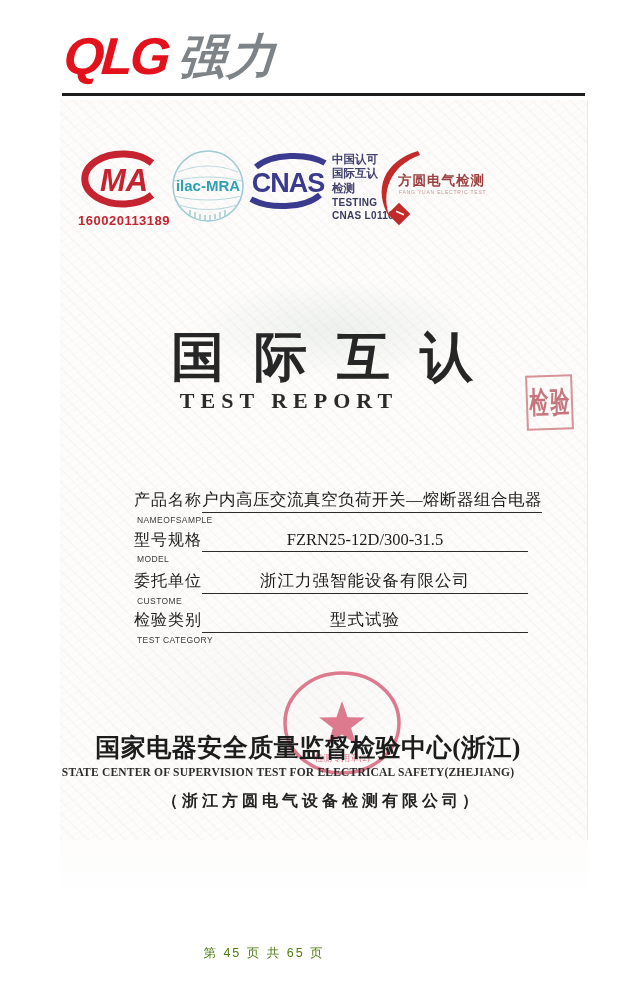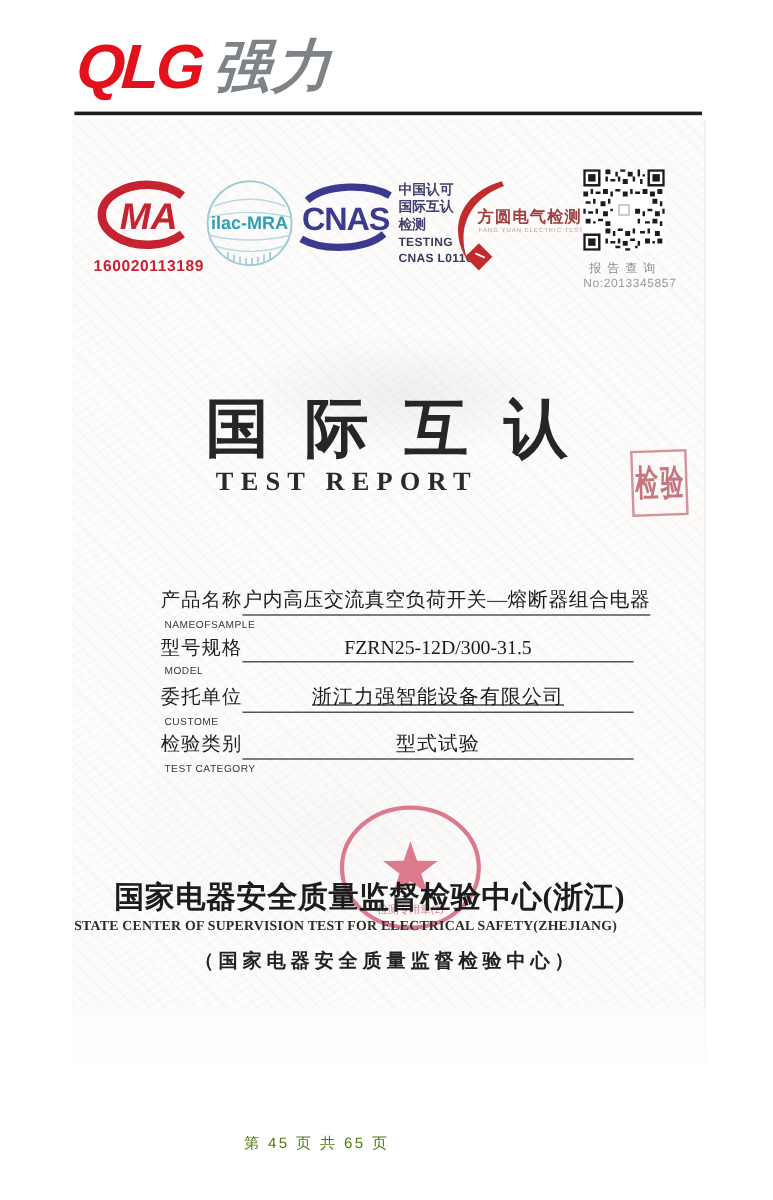--- a/index.html
+++ b/index.html
@@ -143,51 +143,20 @@
       <path d="M50 3 C 16 13 4 42 22 70 C 12 44 22 18 52 7 Z" fill="#c32b2b"></path>
       <g transform="rotate(45 31 66)">
         <rect x="23" y="58" width="16" height="16" fill="#c32b2b"></rect>
         <path d="M27 66 L35 63" stroke="#ffffff" stroke-width="1.6" fill="none"></path>
       </g>
     </svg>
     <div class="fy-name">方圆电气检测</div>
     <div class="fy-en">FANG YUAN ELECTRIC TEST</div>
   </div>
 
-  <div class="mark" style="left:486px; top:141px; width:70px;">
-    <svg width="68" height="68" viewBox="0 0 33 33">
-      <rect x="0" y="0" width="33" height="33" fill="#ffffff"></rect>
-      <g fill="#1c1c1c">
-        <rect x="0" y="0" width="7" height="7"></rect>
-          <rect x="26" y="0" width="7" height="7"></rect>
-          <rect x="0" y="26" width="7" height="7"></rect>
-        <rect x="1" y="1" width="5" height="5" fill="#ffffff"></rect>
-          <rect x="27" y="1" width="5" height="5" fill="#ffffff"></rect>
-          <rect x="1" y="27" width="5" height="5" fill="#ffffff"></rect>
-        <rect x="2" y="2" width="3" height="3"></rect>
-          <rect x="28" y="2" width="3" height="3"></rect>
-          <rect x="2" y="28" width="3" height="3"></rect>
-        <path d="M9 0h2v2H9z M13 1h1v2h-1z M15 0h2v1h-2z M18 1h2v2h-2z M22 0h1v3h-1z M24 2h1v1h-1z
-                 M9 3h1v2H9z M11 4h2v1h-2z M14 3h1v2h-1z M16 4h2v2h-2z M20 3h1v2h-1z M23 4h1v2h-1z
-                 M0 9h2v2H0z M3 8h1v2H3z M5 9h2v1H5z M8 8h2v2H8z M11 9h1v2h-1z M13 8h2v1h-2z
-                 M16 9h2v2h-2z M19 8h1v2h-1z M21 9h2v1h-2z M24 8h2v2h-2z M27 9h2v2h-2z M30 8h2v2h-2z
-                 M1 13h2v1H1z M4 12h1v2H4z M7 13h2v2H7z M10 12h1v2h-1z M28 12h2v2h-2z M31 13h1v2h-1z
-                 M0 16h1v2H0z M2 17h2v1H2z M5 16h1v2H5z M8 17h2v2H8z M11 16h1v1h-1z
-                 M21 16h2v2h-2z M24 17h1v2h-1z M26 16h2v1h-2z M29 17h2v2h-2z M32 16h1v2h-1z
-                 M1 20h2v2H1z M4 21h1v1H4z M6 20h2v1H6z M9 21h2v2H9z M22 20h1v2h-1z M25 21h2v1h-2z M28 20h2v2h-2z M31 21h1v2h-1z
-                 M9 24h2v2H9z M12 25h1v2h-1z M14 24h2v1h-2z M17 25h2v2h-2z M20 24h1v2h-1z M23 25h2v1h-2z M26 24h1v2h-1z M29 25h2v2h-2z
-                 M9 28h1v2H9z M11 29h2v1h-2z M14 28h1v2h-1z M16 29h2v2h-2z M19 28h2v1h-2z M22 29h1v2h-1z M25 28h2v2h-2z M28 29h1v1h-1z M30 28h2v2h-2z
-                 M13 31h2v1h-2z M17 32h2v1h-2z M21 31h1v1h-1z"></path>
-      </g>
-      <rect x="12.5" y="12.5" width="8" height="8" fill="#ffffff"></rect>
-      <rect x="14.5" y="14.5" width="4" height="4" fill="none" stroke="#c9c2bd" stroke-width="0.7"></rect>
-    </svg>
-    <div class="qr-caption">报告查询</div>
-    <div class="qr-number">No:2013345857</div>
-  </div>
 
   <div class="title-cn">国际互认</div>
   <div class="title-en">TEST REPORT</div>
 
   <div class="corner-stamp">
     <span>检</span>
     <span>验</span>
   </div>
 
   <div class="field" style="top:489px;">
@@ -202,21 +171,21 @@
     <div class="field-main">
       <span class="field-label">型号规格</span>
       <span class="field-value">FZRN25-12D/300-31.5</span>
     </div>
     <div class="field-sub">MODEL</div>
   </div>
 
   <div class="field" style="top:570px;">
     <div class="field-main">
       <span class="field-label">委托单位</span>
-      <span class="field-value" style="letter-spacing:1px;text-decoration:underline;">浙江力强智能设备有限公司</span>
+      <span class="field-value" style="letter-spacing:1px;">浙江力强智能设备有限公司</span>
     </div>
     <div class="field-sub">CUSTOME</div>
   </div>
 
   <div class="field" style="top:609px;">
     <div class="field-main">
       <span class="field-label">检验类别</span>
       <span class="field-value" style="letter-spacing:1px;">型式试验</span>
     </div>
     <div class="field-sub">TEST CATEGORY</div>
@@ -229,17 +198,17 @@
     <ellipse cx="62" cy="55" rx="57" ry="50" fill="none" stroke="#d4506a" stroke-width="3.5"></ellipse>
     <polygon points="62,33 67.6,49.2 84.8,49.6 71.1,60 76.1,76.4 62,66.6 47.9,76.4 52.9,60 39.2,49.6 56.4,49.2" fill="#d4506a"></polygon>
     <text font-size="10.5" font-weight="bold" fill="#d4506a" letter-spacing="1.5" font-family="Liberation Serif, serif">
       <textPath href="#arcP" startOffset="50%" text-anchor="middle">国家电器安全质量监督检验中心</textPath>
     </text>
     <text x="62" y="93" text-anchor="middle" font-size="9" fill="#d4506a">检测专用章(2)</text>
   </svg>
 
   <div class="issuer-cn">国家电器安全质量监督检验中心(浙江)</div>
   <div class="issuer-en">STATE CENTER OF SUPERVISION TEST FOR ELECTRICAL SAFETY(ZHEJIANG)</div>
-  <div class="issuer-co">（国家电器安全质量监督检验中心）</div>
+  <div class="issuer-co">（浙江方圆电气设备检测有限公司）</div>
 
   <div class="footer">第 45 页 共 65 页</div>
 
 </div>
 
 </body></html>

